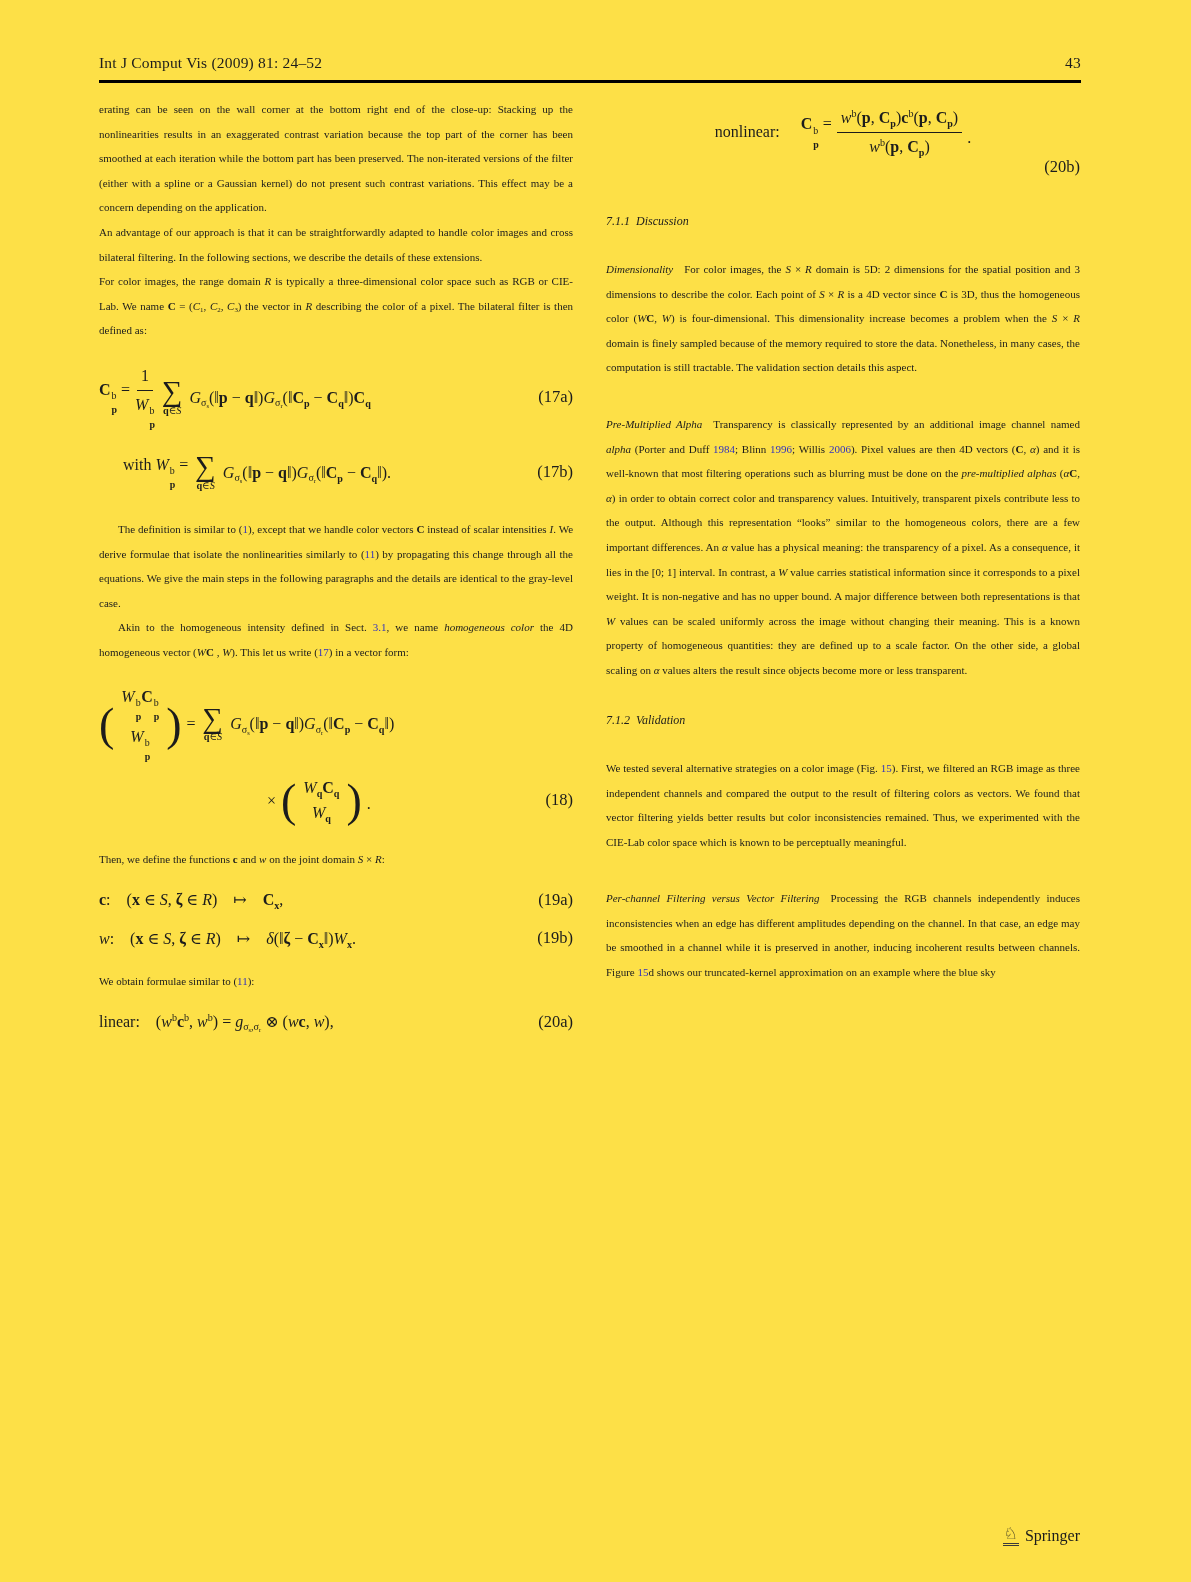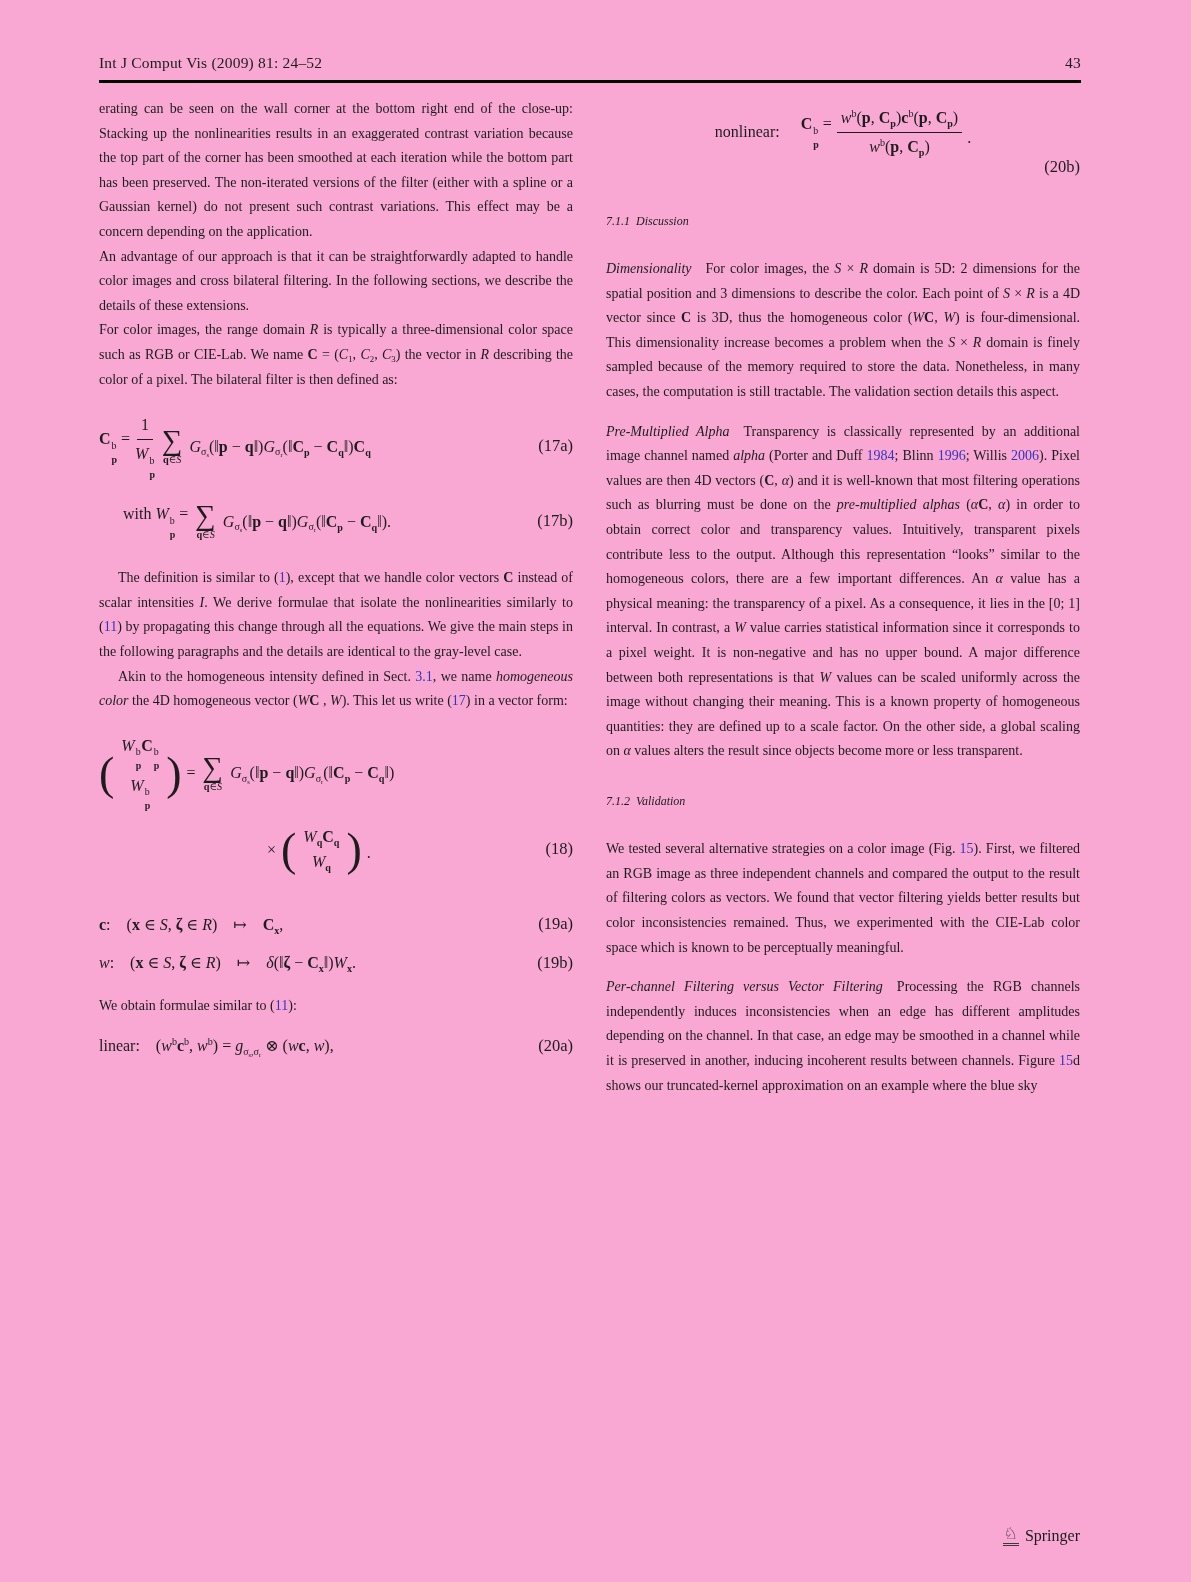--- a/index.html
+++ b/index.html
@@ -1,31 +1,31 @@
 <!DOCTYPE html>
 <html style="--link: #3434bd; --ink: #1c1c1c;"><head>
 <meta charset="utf-8">
 <style>
   :root{ --link:#3434bd; --ink:#1c1c1c; }
   html,body{margin:0;padding:0;background:#ffffff;}
   .page{
     position:relative; width:1191px; height:1582px; box-sizing:border-box;
-    background:#f9a8d4; color:var(--ink);
+    background:#fde047; color:var(--ink);
     font-family:"Liberation Serif","DejaVu Serif",serif;
     padding:54px 110px 28px 99px;
     display:flex; flex-direction:column; overflow:hidden;
   }
   .hdr{display:flex; justify-content:space-between; align-items:baseline;
        font-size:15.5px; letter-spacing:.2px;}
   .rule{border-top:3px solid #000; margin-top:8px;}
   .columns{display:flex; gap:33px; margin-top:14px; flex:1; min-height:0;}
   .col{width:474px; display:flex; flex-direction:column;}
-  p{margin:0; font-size:14px; line-height:24.6px; text-align:justify;}
+  p{margin:0; font-size:11px; line-height:24.6px; text-align:justify;}
   p.indent{text-indent:19px;}
-  .gap-top{margin-top:15px;}
+  .gap-top{margin-top:32px;}
   h2,h3,h4{font-size:12px; font-weight:normal; white-space:pre-wrap; line-height:1.2;}
   h2{font-weight:bold; margin:36px 0 31px;}
   h3{margin:32px 0 31px;}
   h4{font-style:italic; margin:30px 0 29px;}
   h4.first{margin-top:10px;}
   
   .ref{color:var(--link);}
   
   .equation{display:flex; align-items:center; font-size:16px; line-height:1.25;}
   .eq-main{display:flex; align-items:center; gap:5px; white-space:nowrap;}
@@ -151,20 +151,21 @@
           <span class="vstack">
             <span><i>W</i><sub><b>q</b></sub><b>C</b><sub><b>q</b></sub></span>
             <span><i>W</i><sub><b>q</b></sub></span>
           </span>
           <span class="bigp">)</span>
           <span class="period">.</span>
           <span class="eqnum">(18)</span>
         </div>
       </div>
 
+      <p>Then, we define the functions <b>c</b> and <i>w</i> on the joint domain <i>S</i> × <i>R</i>:</p>
 
       <div class="equation eq19a">
         <div class="eq-main">
           <span class="m"><b>c</b>:  (<b>x</b> ∈ <i>S</i>, <b>ζ</b> ∈ <i>R</i>) ↦ <b>C</b><sub><b>x</b></sub>,</span>
         </div>
         <span class="eqnum">(19a)</span>
       </div>
 
       <div class="equation eq19b">
         <div class="eq-main">

